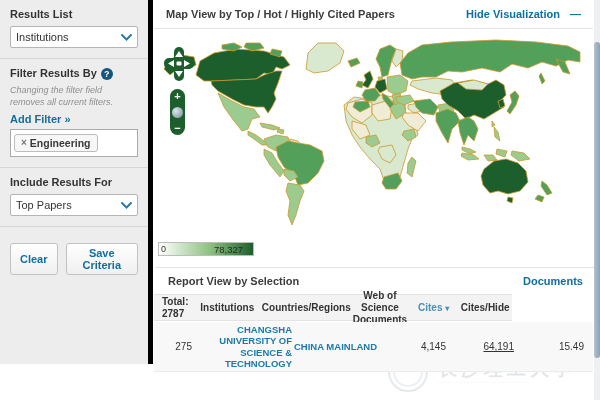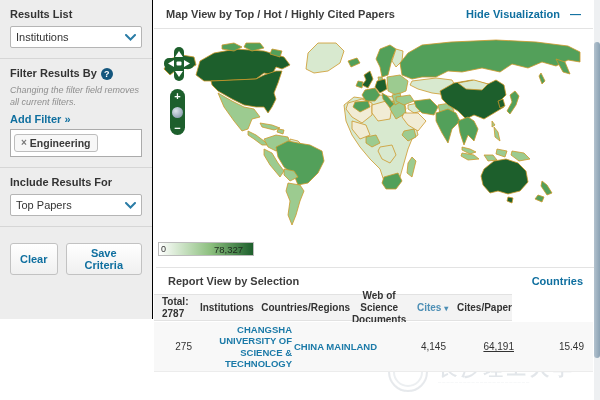--- a/index.html
+++ b/index.html
@@ -1,22 +1,22 @@
 <!DOCTYPE html>
 <html><head>
 <meta charset="utf-8">
 <style>
   html,body{margin:0;padding:0;}
   body{
     width:600px;height:400px;position:relative;overflow:hidden;
     font-family:"Liberation Sans",sans-serif;background:#fff;color:#333;
   }
   
-  .sidebar{position:absolute;left:0;top:0;width:153px;height:319px;
-    background:#ededed;border-right:1px solid #000000;box-sizing:border-box;}
+  .sidebar{position:absolute;left:0;top:0;width:153px;height:364px;
+    background:#ededed;border-right:5px solid #000000;box-sizing:border-box;}
   .side-sec{padding:8px 10px 10px 10px;border-bottom:1px solid #d6d6d6;}
   .side-sec:last-child{border-bottom:none;}
   .lbl{font-size:11px;font-weight:bold;color:#333;}
   .selectbox{margin-top:6px;height:20px;background:#fff;border:1px solid #b5b5b5;
     border-radius:2px;display:flex;align-items:center;justify-content:space-between;
     padding:0 5px;font-size:11px;color:#333;cursor:pointer;}
   .chev{display:flex;align-items:center;}
   .help{display:inline-flex;width:12px;height:12px;border-radius:50%;background:#14567d;
     color:#fff;font-size:9px;font-weight:bold;align-items:center;justify-content:center;
     vertical-align:middle;margin-left:4px;}
@@ -240,36 +240,36 @@
   </div>
 
   <div class="legend">
     <span class="min">0</span>
     <span class="max">78,327</span>
   </div>
 </div>
 
 <div class="report-header">
   <span class="report-title">Report View by Selection</span>
-  <a class="link customize">Countries</a>
+  <a class="link customize">Documents</a>
 </div>
 
 <div class="thead">
   <div class="c1">
     <div>Total:</div>
     <div>2787</div>
   </div>
   <div class="c2">Institutions</div>
   <div class="c3">Countries/Regions</div>
   <div class="c4">Web of Science Documents</div>
   <div class="c5">
     <span>Cites</span>
     <span class="arr">▾</span>
   </div>
-  <div class="c6">Cites/Paper</div>
+  <div class="c6">Cites/Hide</div>
 </div>
 
 <div class="trow">
   <div class="c1">275</div>
   <div class="c2"><a class="cell-link">CHANGSHA UNIVERSITY OF SCIENCE &amp; TECHNOLOGY</a></div>
   <div class="c3"><a class="cell-link">CHINA MAINLAND</a></div>
   <div class="c4">4,145</div>
   <div class="c5">64,191</div>
   <div class="c6">15.49</div>
 </div>

